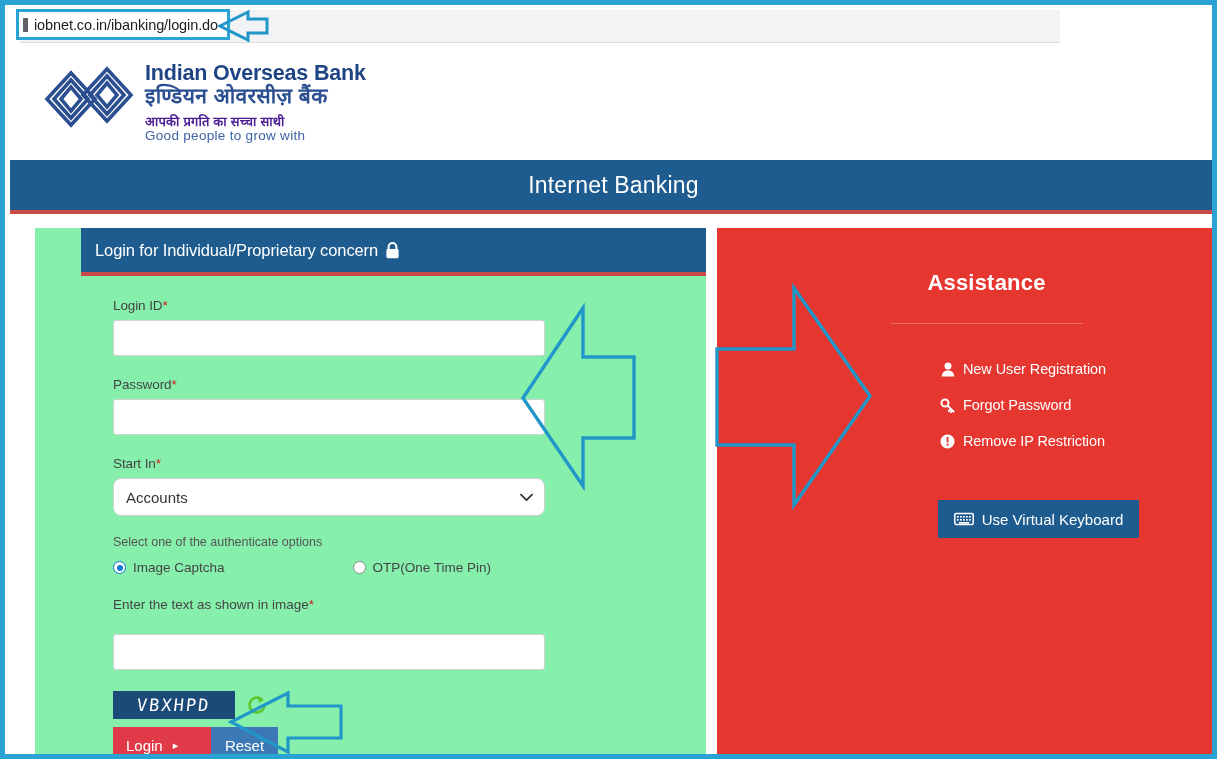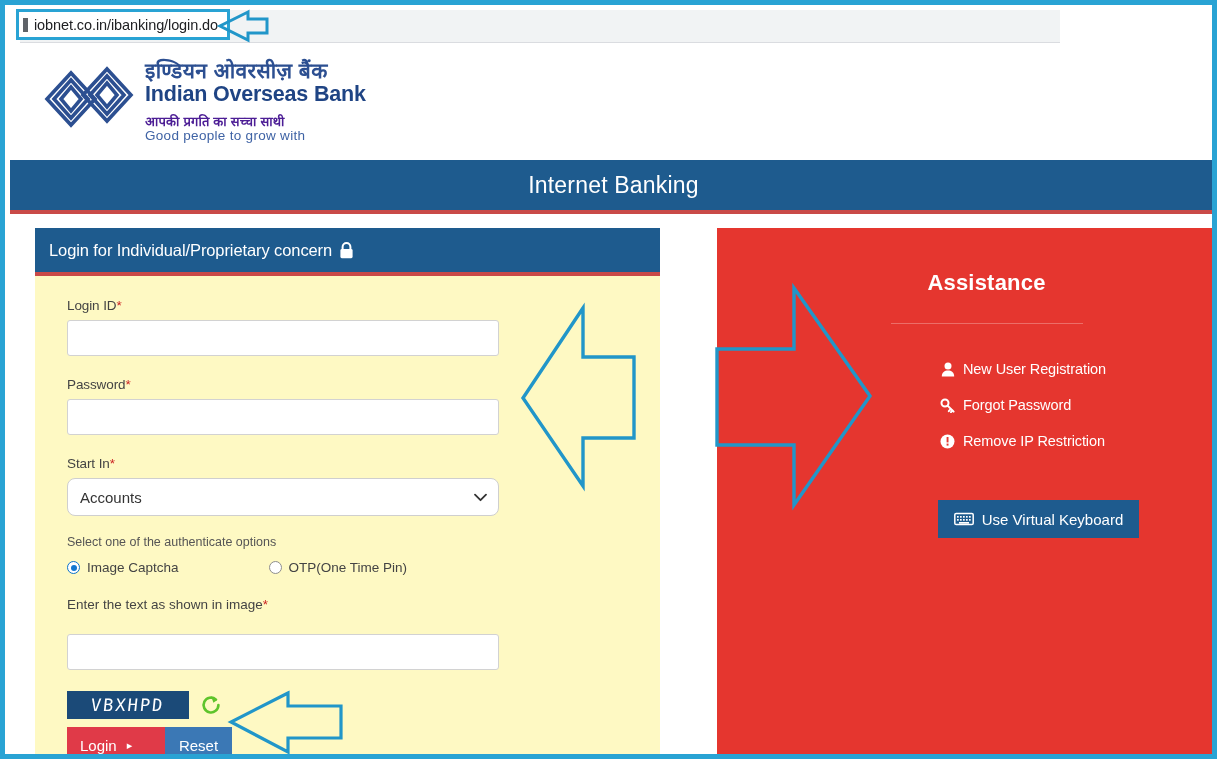--- a/index.html
+++ b/index.html
@@ -142,21 +142,22 @@
     height: 545px;
     background: #ffffff;
   }
 
   
   #logincard {
     position: absolute;
     left: 25px; top: 14px;
     width: 625px;
     height: 531px;
-    background: #fef9c3;
+    background: #86efac;
+    padding-left: 46px;
   }
   #logincard-head {
     height: 44px;
     background: #1e5b8e;
     display: flex;
     align-items: center;
     padding-left: 14px;
     box-sizing: border-box;
   }
   #logincard-head-title {
@@ -219,20 +220,21 @@
   }
   #authlabel {
     font-size: 12.5px;
     color: #555555;
     margin-top: 19px;
   }
   #authrow {
     display: flex;
     align-items: center;
     margin-top: 11px;
+    gap: 38px;
   }
   .radio-opt {
     display: flex;
     align-items: center;
     font-size: 13.5px;
     color: #444444;
   }
   .radio-dot {
     width: 13px; height: 13px;
     border-radius: 50%;
@@ -405,22 +407,22 @@
           <path d="M6 48 L30 22 L54 48 L30 74 Z"></path>
           <path d="M13 48 L30 29 L47 48 L30 67 Z"></path>
           <path d="M20 48 L30 36 L40 48 L30 60 Z"></path>
 
           <path d="M42 44 L66 18 L90 44 L66 70 Z"></path>
           <path d="M49 44 L66 25 L83 44 L66 63 Z"></path>
           <path d="M56 44 L66 32 L76 44 L66 56 Z"></path>
         </g>
       </svg>
       <div id="logo-text">
+        <div id="logo-en">Indian Overseas Bank</div>
         <div id="logo-hindi">इण्डियन ओवरसीज़ बैंक</div>
-        <div id="logo-en">Indian Overseas Bank</div>
         <div id="logo-hindi2">आपकी प्रगति का सच्चा साथी</div>
         <div id="logo-tag">Good people to grow with</div>
       </div>
     </div>
   </div>
 
   <div id="ibbar">
     <span>Internet Banking</span>
   </div>
   <div id="ibbar-underline"></div>

